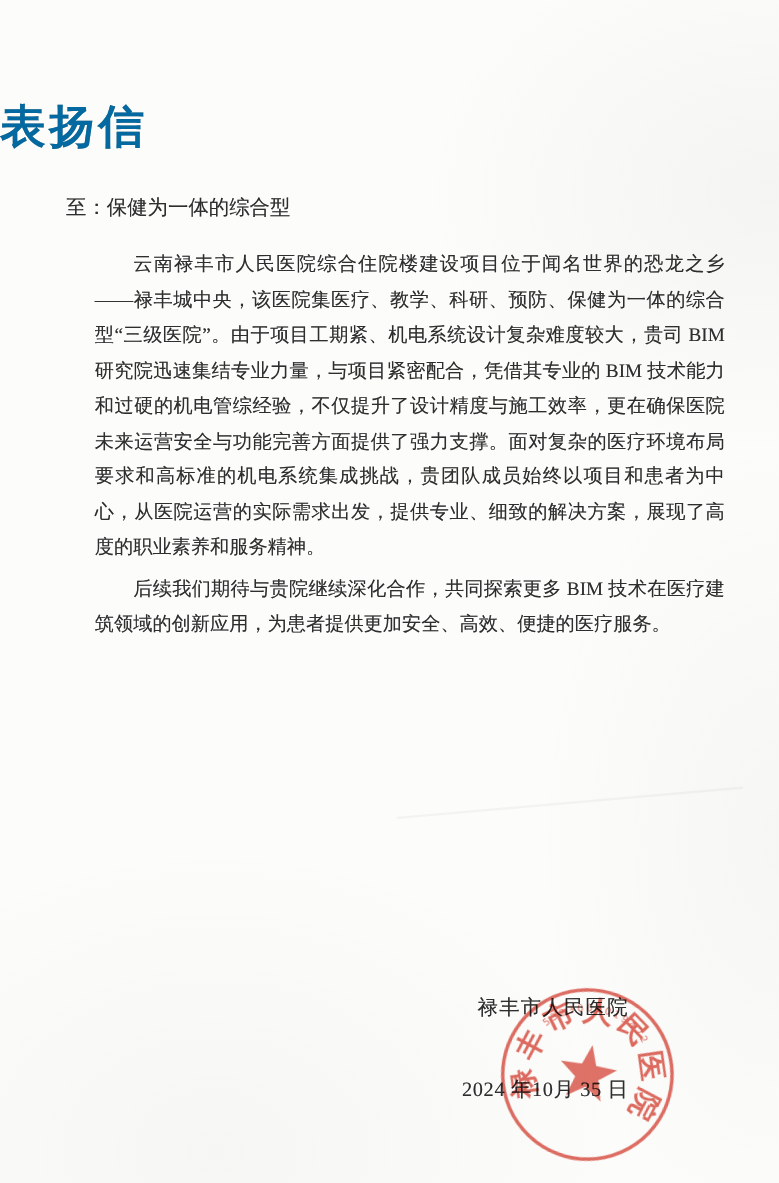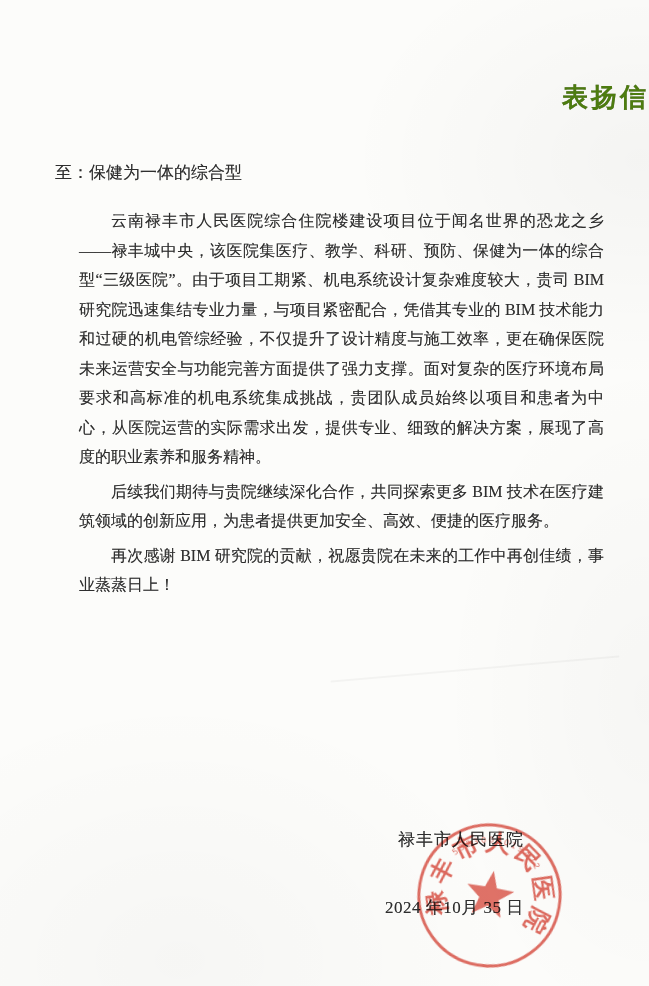--- a/index.html
+++ b/index.html
@@ -11,22 +11,22 @@
     background:
       radial-gradient(ellipse 420px 320px at 640px 160px, rgba(0,0,0,0.03), rgba(0,0,0,0) 70%),
       radial-gradient(ellipse 500px 380px at 180px 960px, rgba(0,0,0,0.022), rgba(0,0,0,0) 70%),
       radial-gradient(ellipse 300px 500px at 649px 700px, rgba(0,0,0,0.025), rgba(0,0,0,0) 70%),
       #fcfcfa;
     overflow:hidden;
   }
   .page{ position:relative; width:649px; height:986px; }
   .letter-title{
     position:absolute; top:80px; left:0; right:0;
-    text-align:right; font-size:26px; font-weight:600;
-    letter-spacing:3px; color:#4d7c0f;
+    text-align:left; font-size:38px; font-weight:600;
+    letter-spacing:3px; color:#0369a1;
     text-shadow:0 0 .5px rgba(42,42,42,.5);
   }
   .recipient{
     position:absolute; left:55px; top:161px;
     font-size:17px; color:var(--ink);
     text-shadow:0 0 .5px rgba(46,46,46,.45);
   }
   .paragraphs{
     position:absolute; left:55px; top:206px; width:549px;
   }
@@ -74,21 +74,20 @@
 
 <div class="page">
 
   <h1 class="letter-title">表扬信</h1>
 
   <div class="recipient">至：保健为一体的综合型</div>
 
   <div class="paragraphs">
       <p>云南禄丰市人民医院综合住院楼建设项目位于闻名世界的恐龙之乡——禄丰城中央，该医院集医疗、教学、科研、预防、保健为一体的综合型“三级医院”。由于项目工期紧、机电系统设计复杂难度较大，贵司 BIM 研究院迅速集结专业力量，与项目紧密配合，凭借其专业的 BIM 技术能力和过硬的机电管综经验，不仅提升了设计精度与施工效率，更在确保医院未来运营安全与功能完善方面提供了强力支撑。面对复杂的医疗环境布局要求和高标准的机电系统集成挑战，贵团队成员始终以项目和患者为中心，从医院运营的实际需求出发，提供专业、细致的解决方案，展现了高度的职业素养和服务精神。</p>
       <p>后续我们期待与贵院继续深化合作，共同探索更多 BIM 技术在医疗建筑领域的创新应用，为患者提供更加安全、高效、便捷的医疗服务。</p>
-      <p>再次感谢 BIM 研究院的贡献，祝愿贵院在未来的工作中再创佳绩，事业蒸蒸日上！</p>
     </div>
 
   <div class="sig-name">禄丰市人民医院</div>
   <div class="sig-date">2024 年10月 35 日</div>
 
   <div class="crease"></div>
 
   <div class="seal">
     <svg viewBox="0 0 200 200">
       <circle class="seal-ring" cx="100" cy="100" r="96"></circle>

